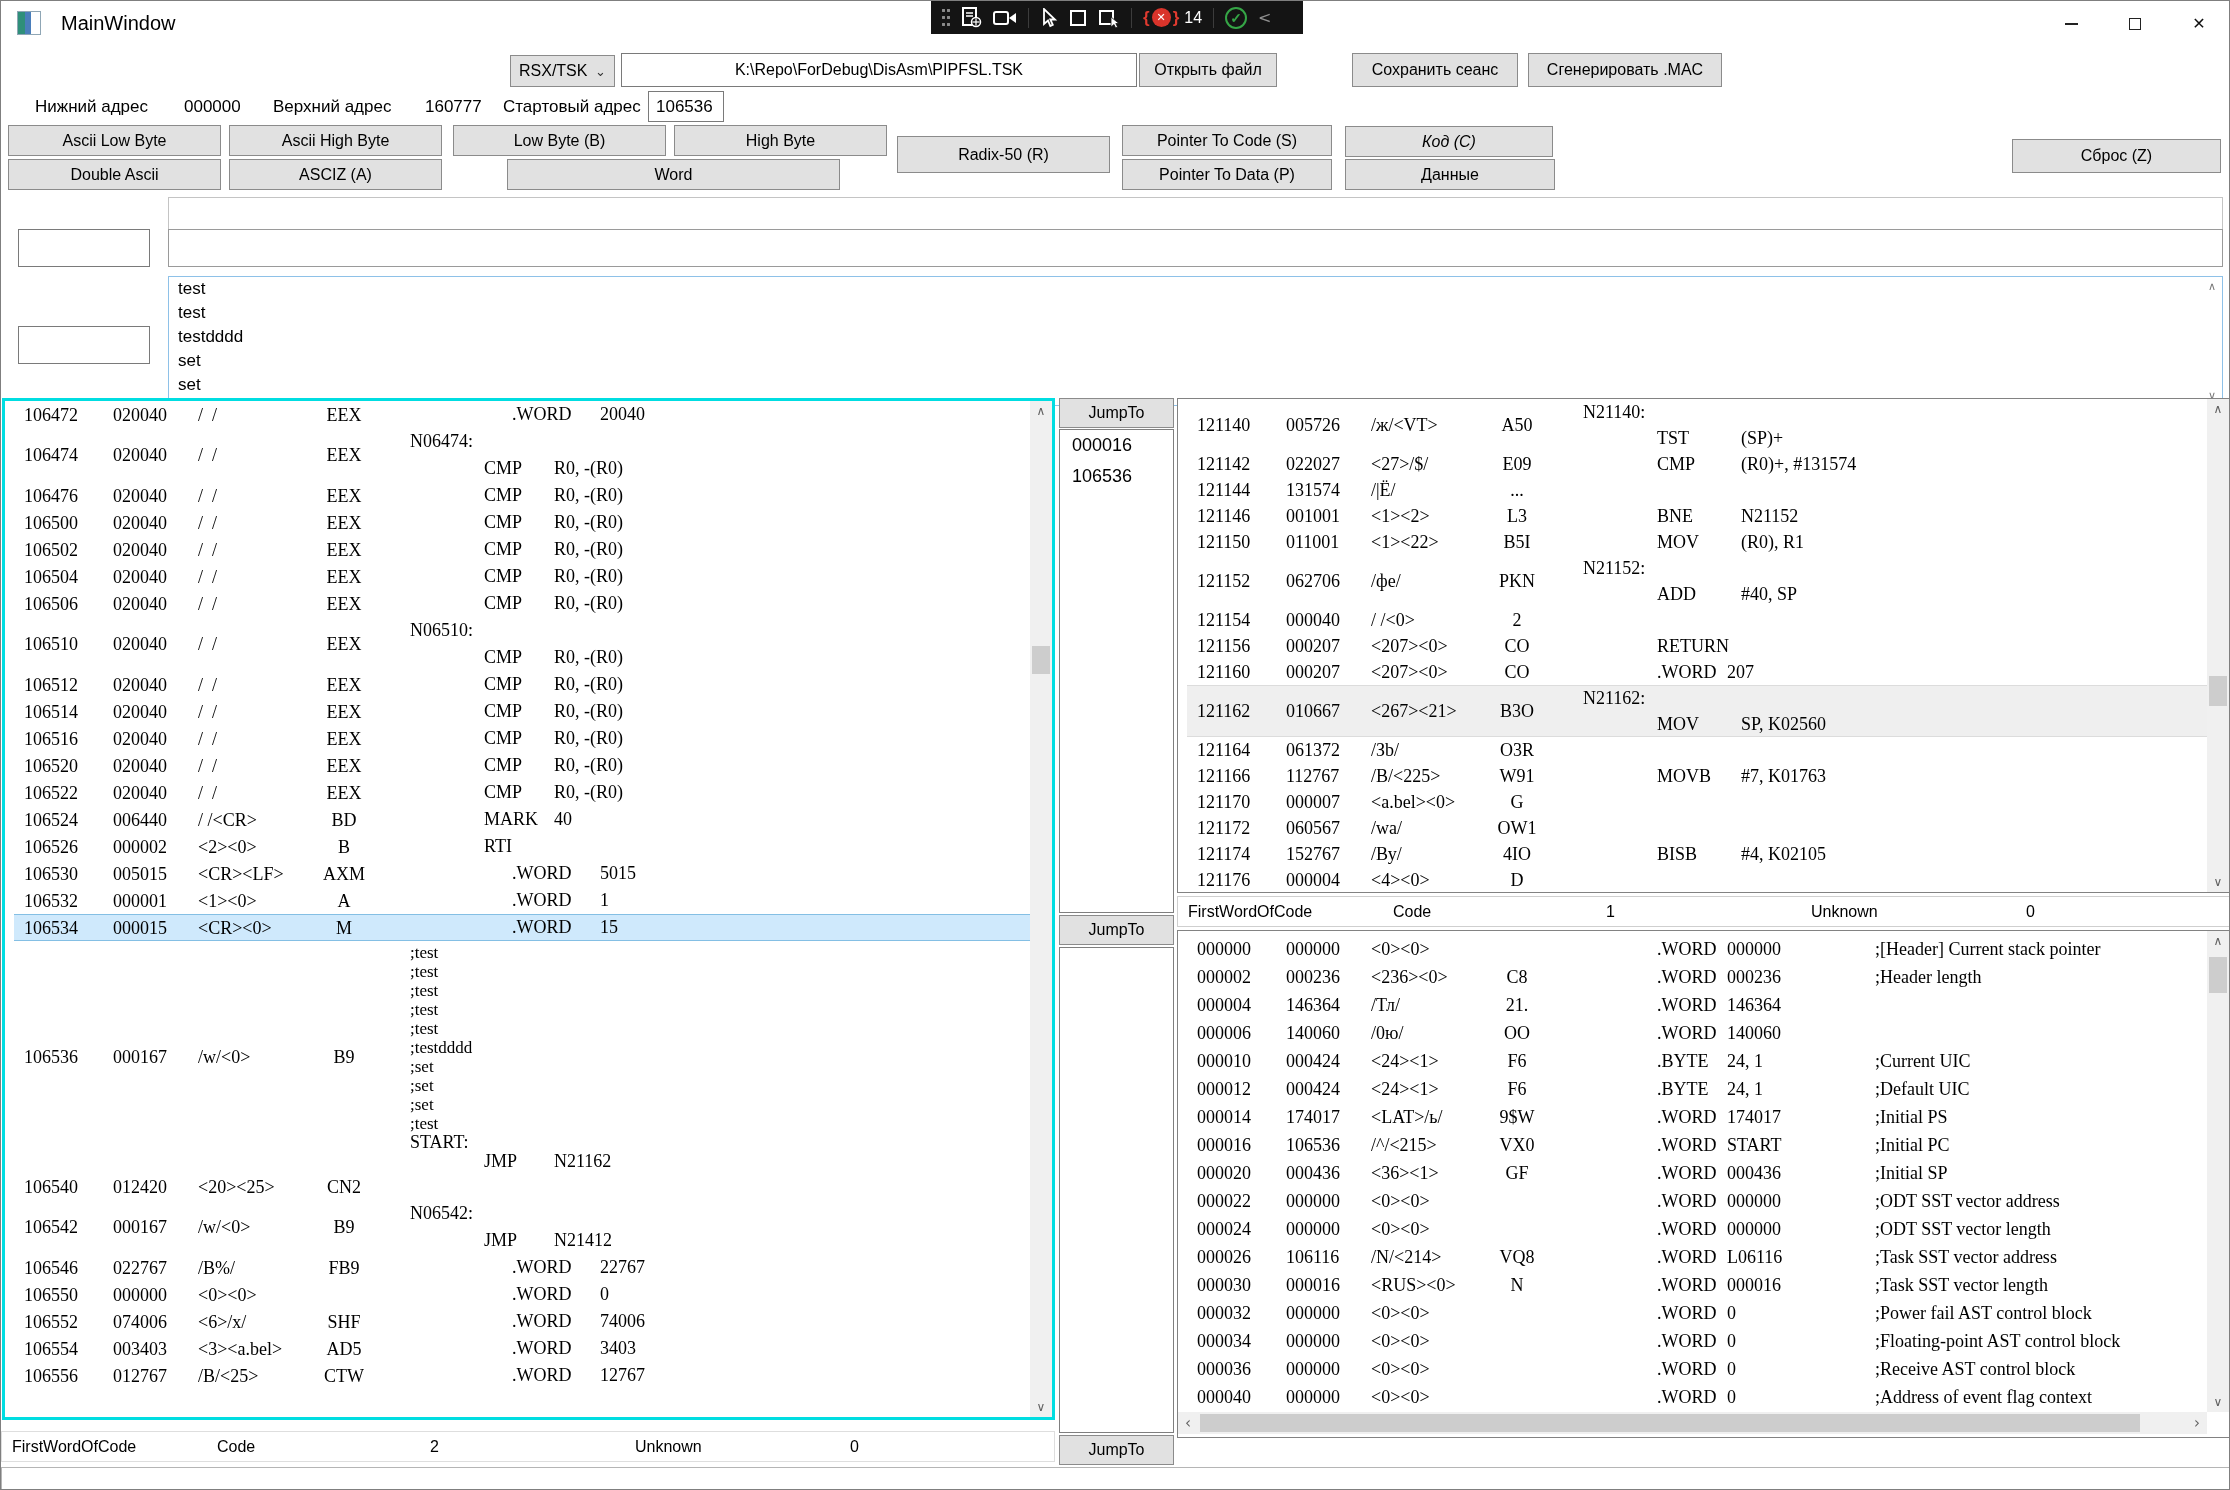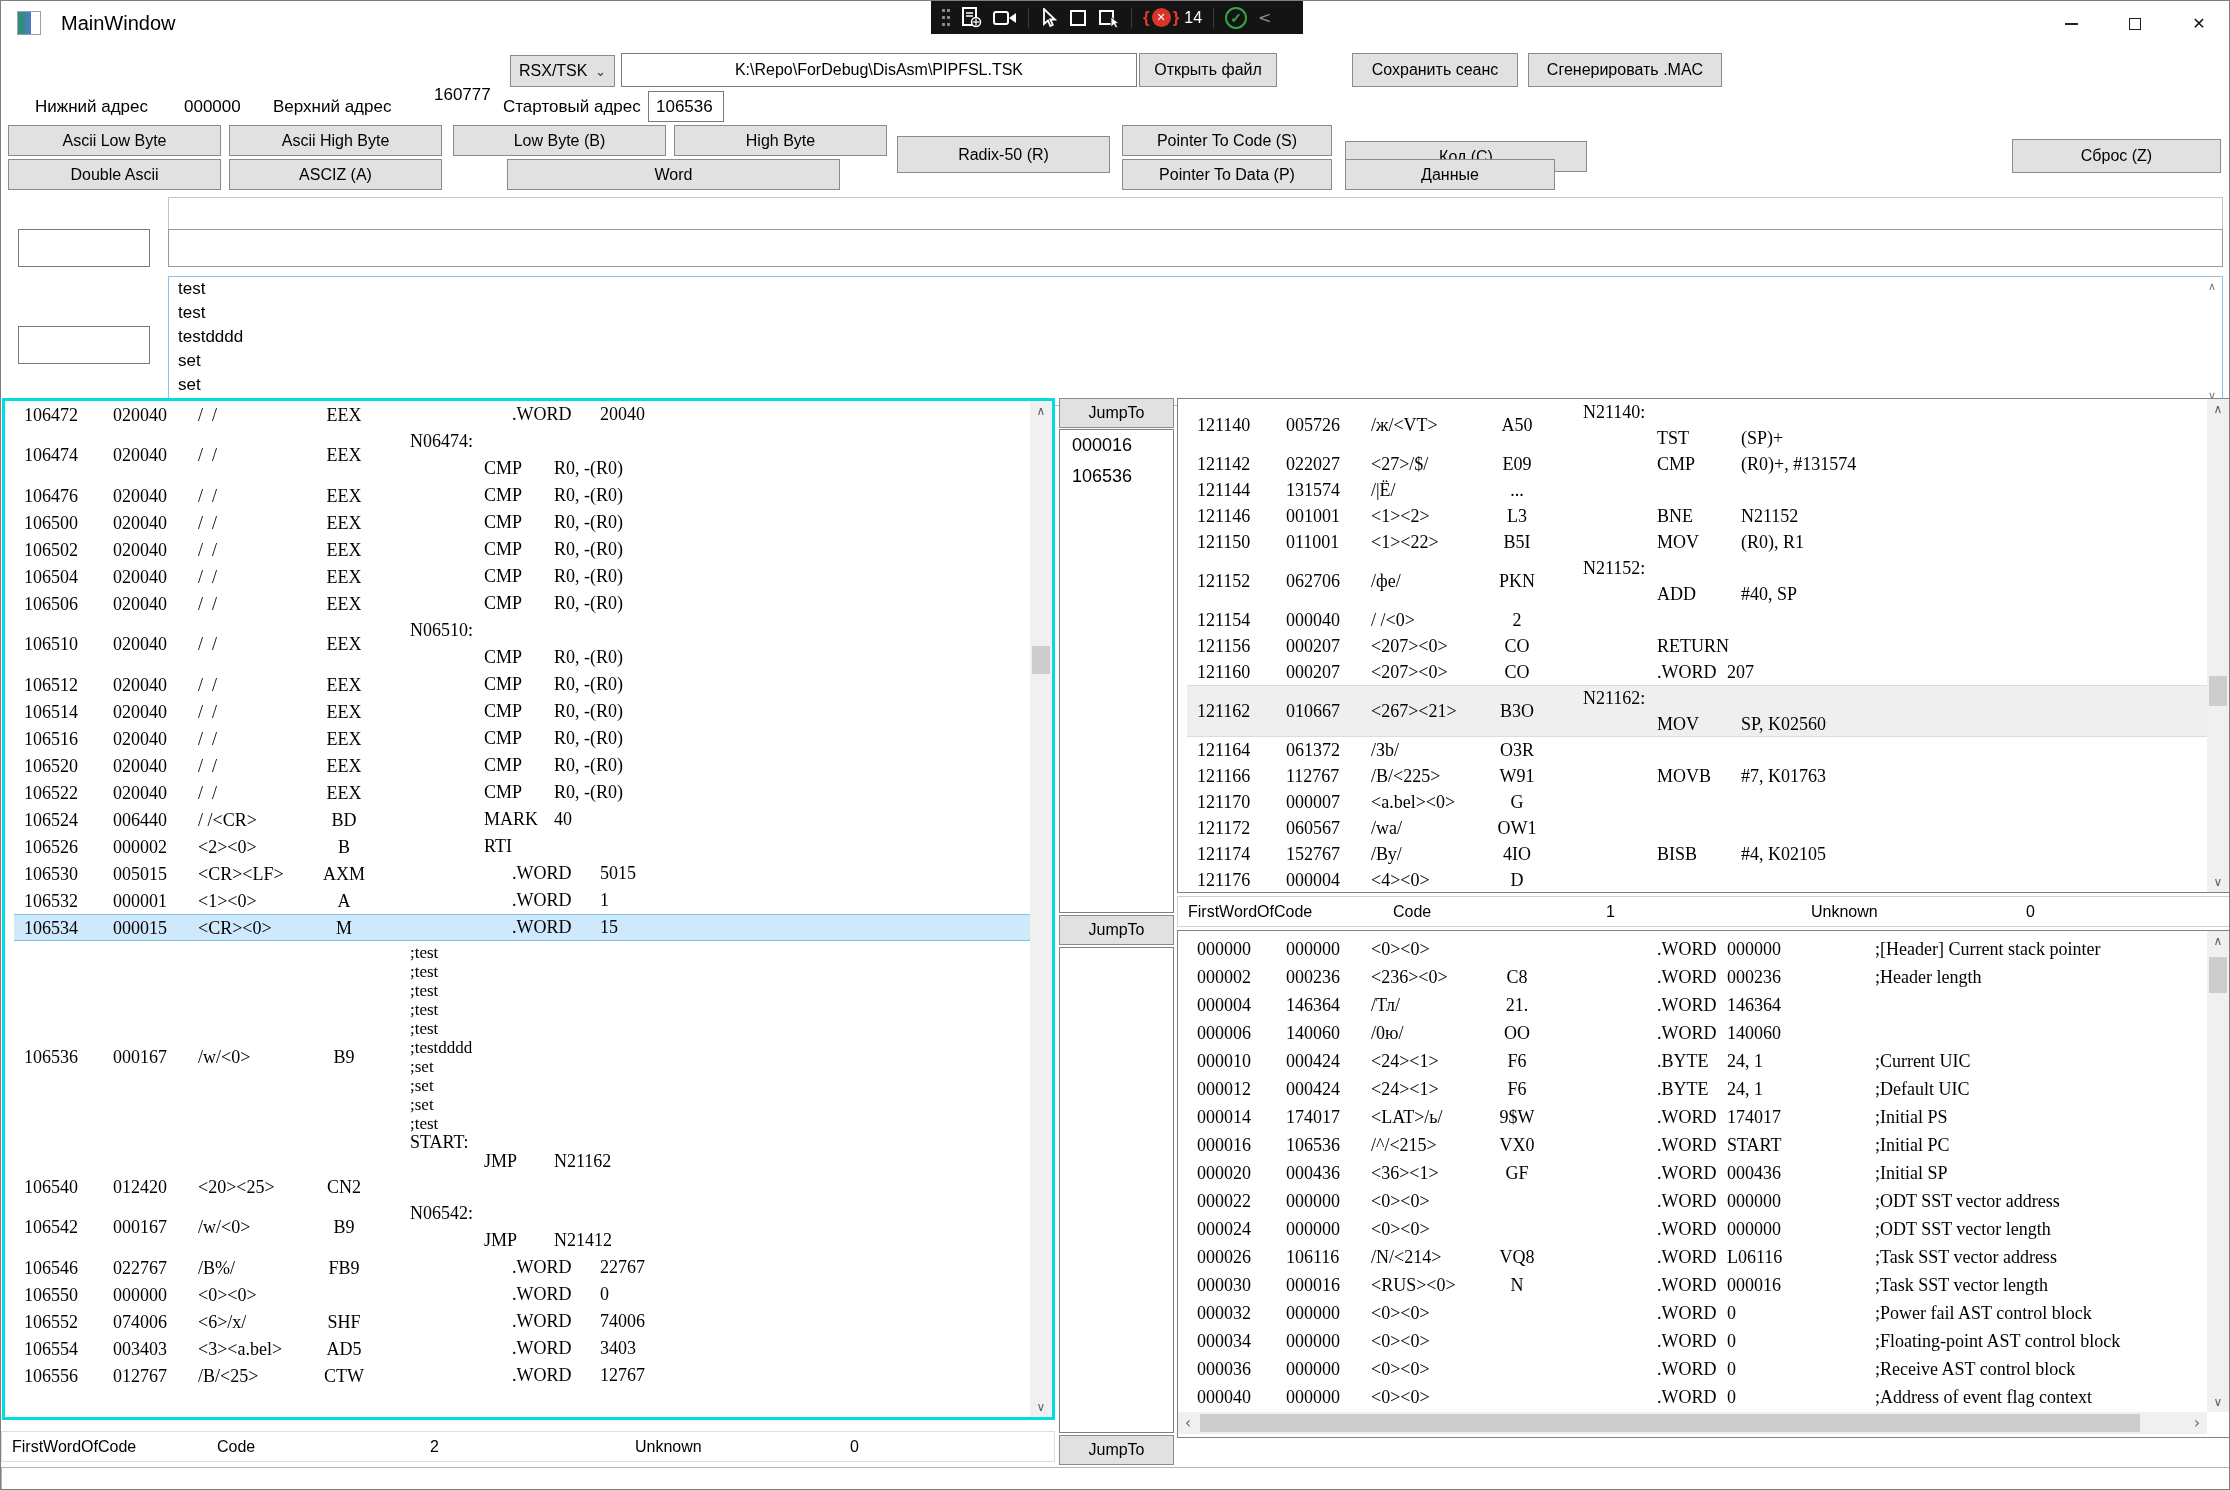--- a/index.html
+++ b/index.html
@@ -151,21 +151,21 @@
   <div class="btn" style="left:1351px;top:52px;width:166px;height:34px;">
       <span>Сохранить сеанс</span>
     </div>
   <div class="btn" style="left:1527px;top:52px;width:194px;height:34px;">
       <span>Сгенерировать .MAC</span>
     </div>
 
   <span class="lbltxt" style="left:34px;top:96px;">Нижний адрес</span>
   <span class="lbltxt" style="left:183px;top:96px;">000000</span>
   <span class="lbltxt" style="left:272px;top:96px;">Верхний адрес</span>
-  <span class="lbltxt" style="left:424px;top:84px;margin-left:9px;">160777</span>
+  <span class="lbltxt" style="left:424px;top:96px;">160777</span>
   <span class="lbltxt" style="left:502px;top:96px;">Стартовый адрес</span>
   <div class="inp" style="left:647px;top:90px;width:76px;height:31px;padding-left:7px;font-size:17px;">
     <span>106536</span>
   </div>
 
   <div class="btn" style="left:7px;top:124px;width:213px;height:31px;">
       <span>Ascii Low Byte</span>
     </div>
   <div class="btn" style="left:228px;top:124px;width:213px;height:31px;">
       <span>Ascii High Byte</span>
@@ -175,21 +175,21 @@
     </div>
   <div class="btn" style="left:673px;top:124px;width:213px;height:31px;">
       <span>High Byte</span>
     </div>
   <div class="btn" style="left:896px;top:135px;width:213px;height:37px;">
       <span>Radix-50 (R)</span>
     </div>
   <div class="btn" style="left:1121px;top:124px;width:210px;height:31px;">
       <span>Pointer To Code (S)</span>
     </div>
-  <div class="btn" style="left:1344px;top:140px;width:242px;height:31px;">
+  <div class="btn" style="left:1344px;top:125px;width:208px;height:31px;font-style:italic;">
       <span>Код (C)</span>
     </div>
   <div class="btn" style="left:2011px;top:138px;width:209px;height:34px;">
       <span>Сброс (Z)</span>
     </div>
   <div class="btn" style="left:7px;top:158px;width:213px;height:31px;">
       <span>Double Ascii</span>
     </div>
   <div class="btn" style="left:228px;top:158px;width:213px;height:31px;">
       <span>ASCIZ (A)</span>

